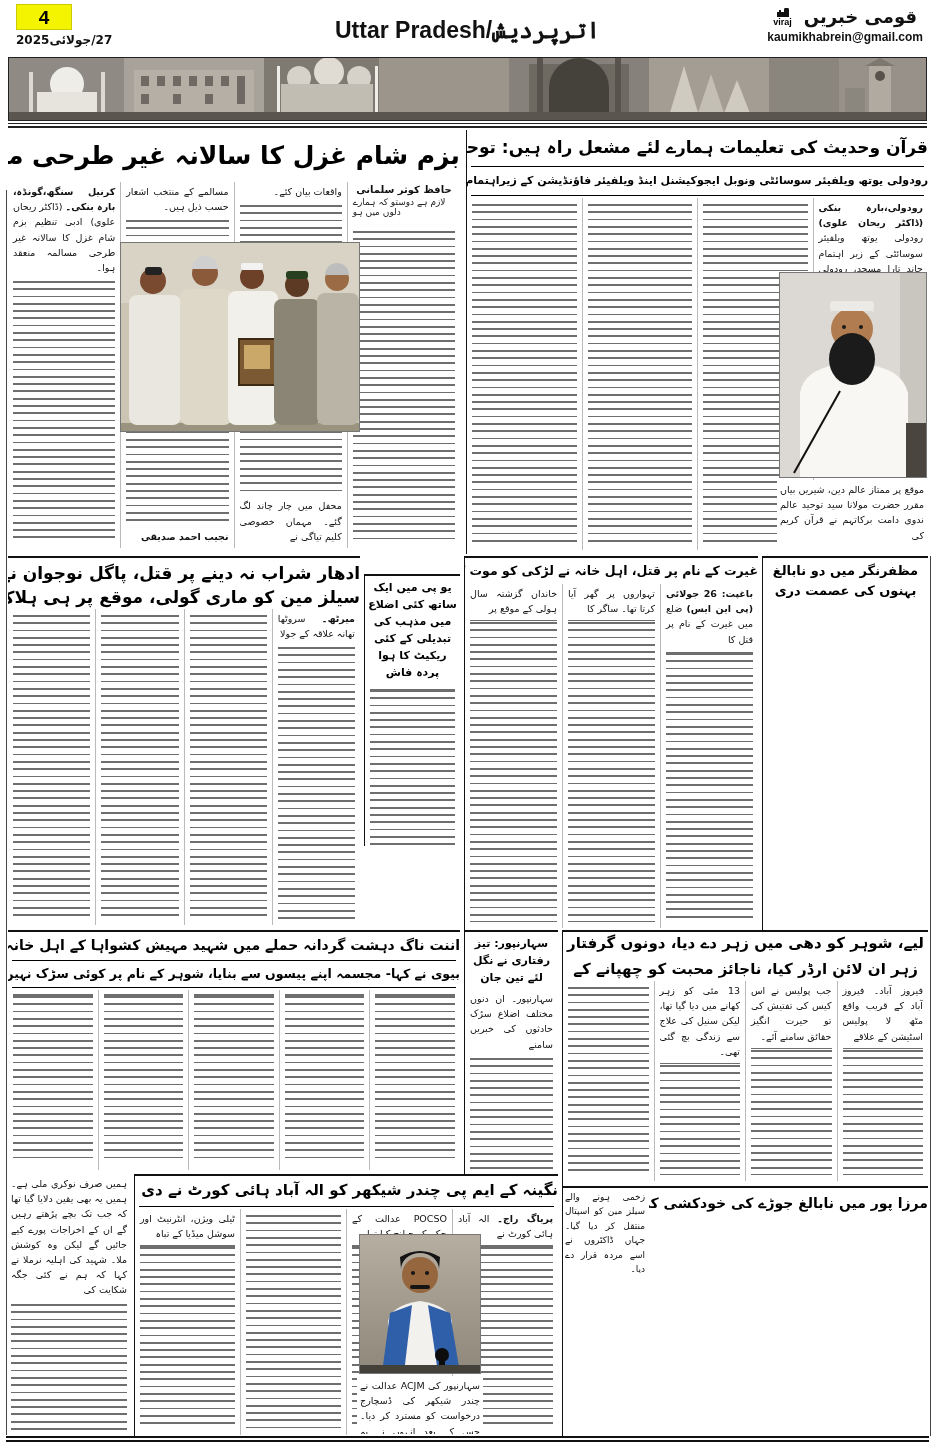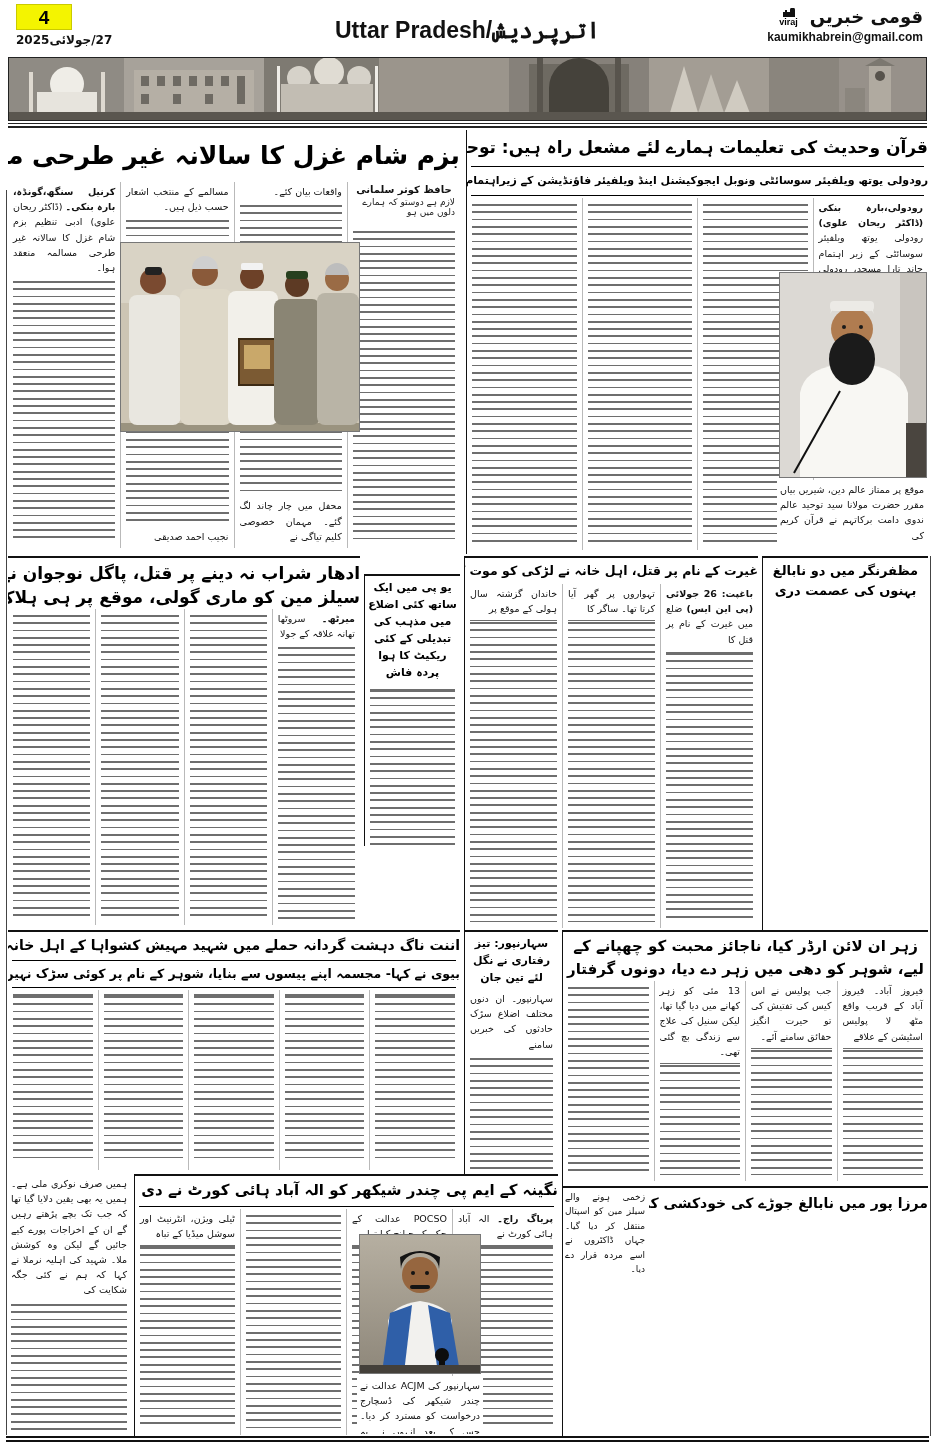--- a/index.html
+++ b/index.html
@@ -8,21 +8,21 @@
          font-family:"DejaVu Sans",sans-serif;color:#111}
   
   .hdr{position:absolute;top:0;left:0;width:935px;height:56px;background:#fff}
   .pageno-wrap{position:absolute;left:16px;top:4px;text-align:center}
   .pageno{display:block;width:56px;height:26px;background:#f4f400;border:1px solid #caca00;
           font:bold 19px/26px "Liberation Sans",sans-serif;color:#000}
   .hdate{display:block;margin-top:2px;font:bold 12px/16px "DejaVu Sans",sans-serif;direction:rtl}
   .section-title{position:absolute;left:0;right:0;top:16px;text-align:center;
           font:bold 23px/28px "Liberation Sans",sans-serif;direction:ltr}
   .brand{position:absolute;right:12px;top:6px;text-align:right}
-  .brand-row{display:flex;align-items:center;justify-content:flex-end;gap:12px}
+  .brand-row{display:flex;align-items:center;justify-content:center;gap:12px}
   .brand-name{font:bold 18px/22px "DejaVu Sans",sans-serif;direction:rtl}
   .brand-mark{font:bold 9px/10px "Liberation Sans",sans-serif;text-align:center;color:#000}
   .brand-mark svg{display:block;margin:0 auto}
   .brand-email{font:bold 12px/18px "Liberation Sans",sans-serif}
   
   .banner{position:absolute;left:8px;top:57px;width:919px;height:64px;border:1px solid #222;
           background:#9a958c;overflow:hidden}
   .banner svg{display:block}
   .banner-rule{position:absolute;left:8px;top:123px;width:919px;height:5px;
           border-top:1px solid #222;border-bottom:2px solid #222}
@@ -31,21 +31,21 @@
   .bt{border-top:2px solid #111}
   .bl{border-left:1px solid #111}
   .hl{direction:rtl;text-align:center;font-weight:bold;white-space:nowrap;overflow:hidden;color:#000}
   .hl-rule{border-bottom:1px solid #000;margin:2px 4px}
   .cols{display:flex;flex-direction:row-reverse;width:100%}
   .col{flex:1;display:flex;flex-direction:column;padding:2px 5px;border-left:1px solid #b9b9b9;min-width:0}
   .col:last-child{border-left:none}
   .sn{direction:rtl;font-size:9.5px;line-height:1.6;text-align:justify;color:#111;margin-bottom:2px}
   .sn .dl{font-weight:bold}
   .byline{direction:rtl;font-size:10px;font-weight:bold;text-align:center;margin-bottom:2px}
-  .verse{direction:rtl;font-size:9px;text-align:right;margin-bottom:10px;color:#222}
+  .verse{direction:rtl;font-size:9px;text-align:left;margin-bottom:10px;color:#222}
   .fill{flex:1;margin:2px 0 4px;opacity:.8;
         background-image:repeating-linear-gradient(to bottom,#4a4a4a 0 1.7px,transparent 1.7px 7.3px);
         background-position:0 2px}
   .photo{position:absolute;border:1px solid #777;background:#c9c2b4;overflow:hidden;z-index:5}
   .photo svg{display:block}
   .under-photo{position:absolute;z-index:6;background:#fff;direction:rtl;font-size:9.5px;
         line-height:1.6;text-align:justify;padding:2px 3px;overflow:hidden}
   .vrule{position:absolute;width:1px;background:#444;z-index:2}
   .footer-rule{position:absolute;left:6px;top:1436px;width:923px;height:6px;
         border-top:2px solid #111;border-bottom:2px solid #111}
@@ -142,21 +142,21 @@
         <div class="fill"></div>
       </div>
       <div class="col">
         <p class="sn">واقعات بیان کئے۔</p>
         <div class="fill"></div>
         <p class="sn">محفل میں چار چاند لگ گئے۔ مہمان خصوصی کلیم تیاگی نے</p>
       </div>
       <div class="col">
         <p class="sn">مسالمے کے منتخب اشعار حسب ذیل ہیں۔</p>
         <div class="fill"></div>
-        <p class="sn" style="font-weight:normal">نجیب احمد صدیقی</p>
+        <p class="sn" style="font-weight:bold">نجیب احمد صدیقی</p>
       </div>
       <div class="col">
         <p class="sn"><b class="dl">کرنیل سنگھ،گونڈہ، بارہ بنکی۔</b> <span>(ڈاکٹر ریحان علوی) ادبی تنظیم بزم شام غزل کا سالانہ غیر طرحی مسالمہ منعقد ہوا۔</span></p>
         <div class="fill"></div>
       </div>
     </div>
 
     <figure class="photo" style="left:112px;top:112px;width:240px;height:190px">
       <svg width="238" height="188" viewBox="0 0 238 188">
         <rect width="238" height="188" fill="#cdc5b4"></rect>
@@ -306,22 +306,22 @@
     <h1 class="hl" style="font-size:11px;line-height:17px;white-space:normal;padding:3px 2px">سہارنپور: تیز رفتاری نے نگل لئے تین جان</h1>
     <div class="cols" style="height:196px">
       <div class="col">
         <p class="sn">سہارنپور۔ ان دنوں مختلف اضلاع سڑک حادثوں کی خبریں سامنے</p>
         <div class="fill"></div>
       </div>
     </div>
   </section>
 
   <section class="article bt bl" style="left:562px;top:930px;width:366px;height:256px">
+    <h1 class="hl" style="font-size:15px;line-height:23px">لیے، شوہر کو دھی میں زہر دے دیا، دونوں گرفتار</h1>
     <h1 class="hl" style="font-size:15px;line-height:23px;margin-top:3px">زہر ان لائن ارڈر کیا، ناجائز محبت کو چھپانے کے</h1>
-    <h1 class="hl" style="font-size:15px;line-height:23px">لیے، شوہر کو دھی میں زہر دے دیا، دونوں گرفتار</h1>
     <div class="cols" style="height:200px">
       <div class="col">
         <p class="sn">فیروز آباد۔ فیروز آباد کے قریب واقع مٹھ لا پولیس اسٹیشن کے علاقے</p>
         <div class="fill"></div>
       </div>
       <div class="col">
         <p class="sn">جب پولیس نے اس کیس کی تفتیش کی تو حیرت انگیز حقائق سامنے آئے۔</p>
         <div class="fill"></div>
       </div>
       <div class="col">

